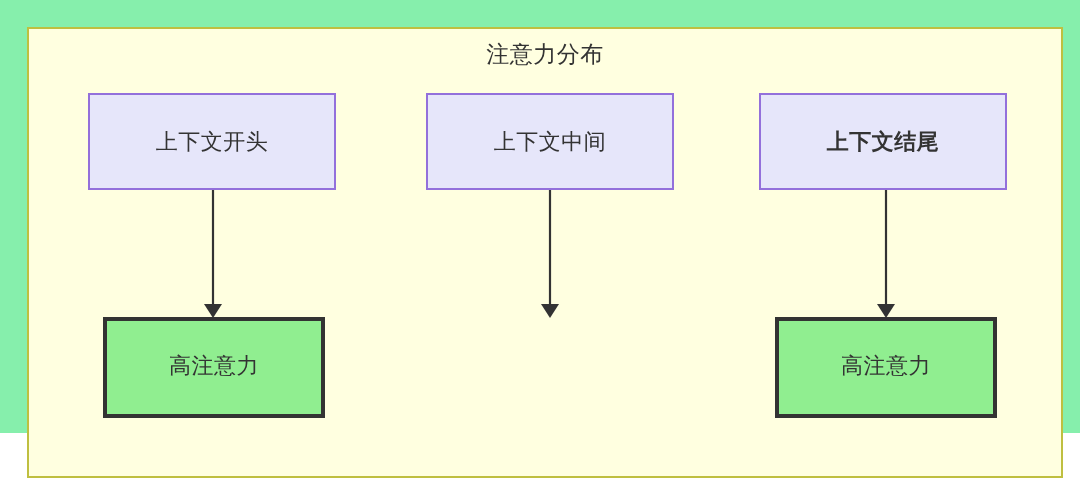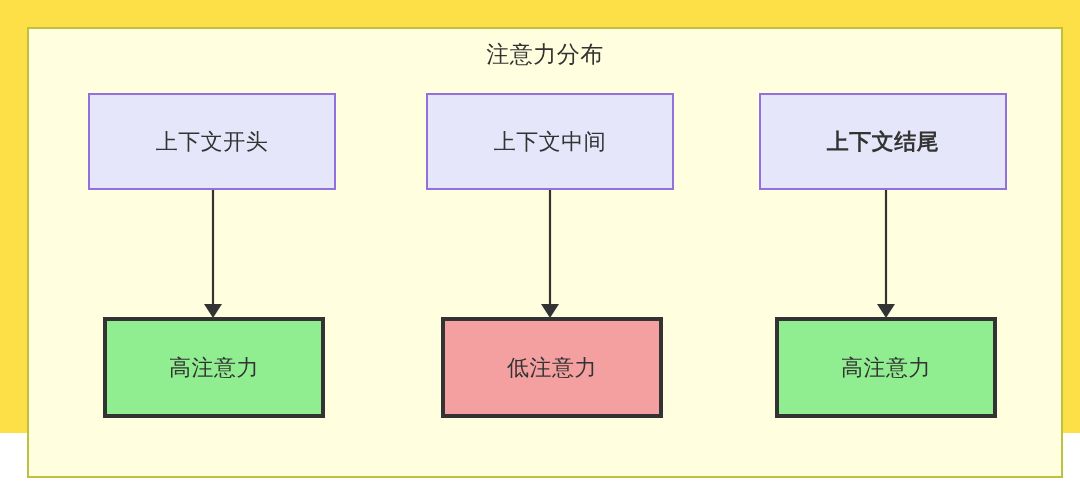--- a/index.html
+++ b/index.html
@@ -12,21 +12,21 @@
     width: 1080px;
     height: 496px;
     font-family: "Liberation Sans", "DejaVu Sans", sans-serif;
     overflow: hidden;
   }
 
   #diagram-root {
     position: relative;
     width: 1080px;
     height: 433px;
-    background: #fde047;
+    background: #86efac;
   }
 
   
   .subgraph-container {
     position: absolute;
     left: 27px;
     top: 27px;
     width: 1036px;
     height: 451px;
     background: #ffffe0;
@@ -81,21 +81,21 @@
   .node.attention {
     width: 222px;
     height: 101px;
     top: 317px;
     border: 4px solid #333333;
   }
   .node.attention.col-1 { left: 103px; }
   .node.attention.col-2 { left: 441px; }
   .node.attention.col-3 { left: 775px; }
 
-  .node.attention.high { background: #90ee90; }
+  .node.attention.high { background: #90ee90; font-family: Liberation Mono, monospace; }
   .node.attention.low  { background: #f5a0a0; }
 
   
   .edge-layer {
     position: absolute;
     left: 0;
     top: 0;
     width: 1080px;
     height: 496px;
     pointer-events: none;
@@ -121,23 +121,20 @@
   </div>
 
   <div class="node context col-3">
     <span class="node-label">上下文结尾</span>
   </div>
 
   <div class="node attention high col-1">
     <span class="node-label">高注意力</span>
   </div>
 
-  <div class="node attention low col-2">
-    <span class="node-label">低注意力</span>
-  </div>
 
   <div class="node attention high col-3">
     <span class="node-label">高注意力</span>
   </div>
 
   <svg class="edge-layer" width="1080" height="496" viewBox="0 0 1080 496">
     <g>
       <line x1="213" y1="190" x2="213" y2="305" stroke="#333333" stroke-width="2.2"></line>
       <polygon points="204,304 222,304 213,318" fill="#333333"></polygon>
     </g>

